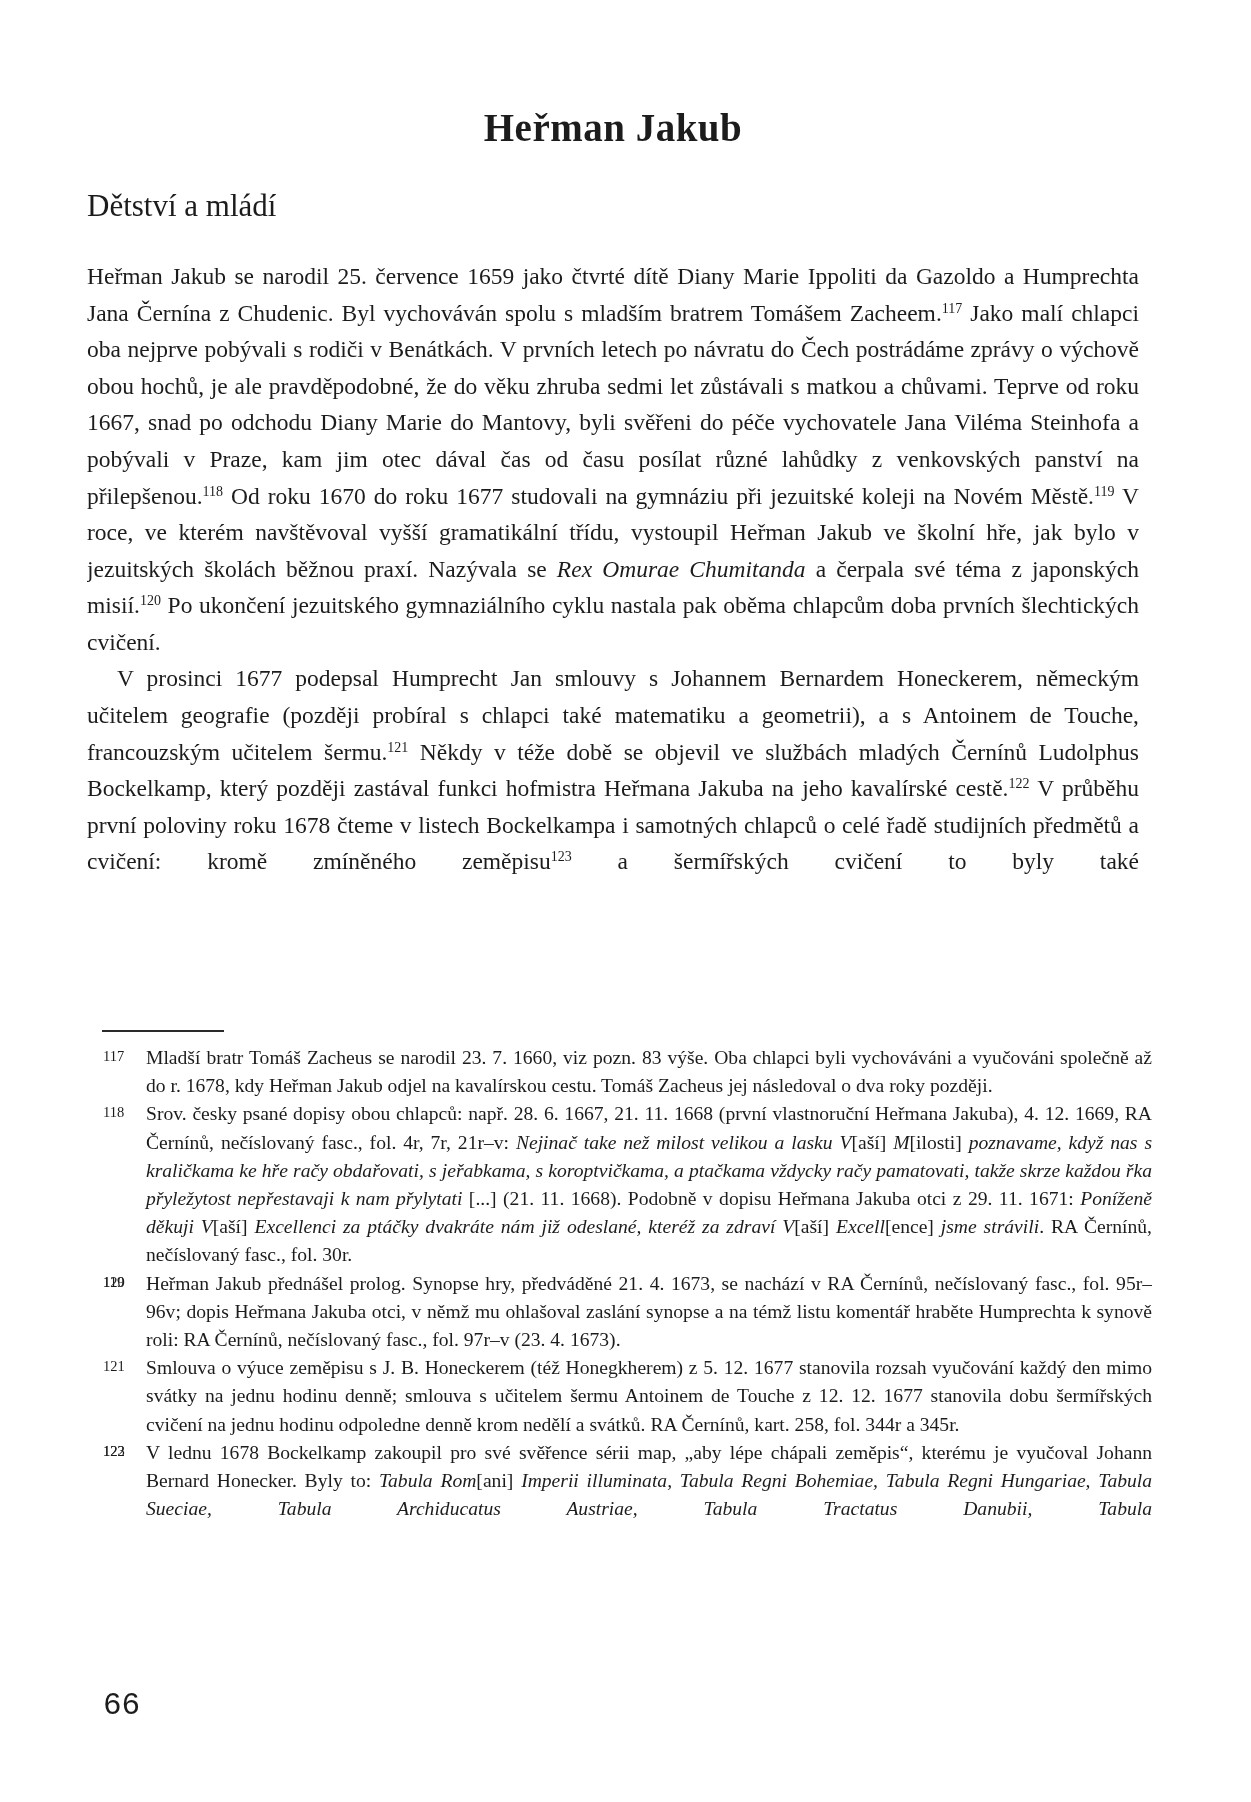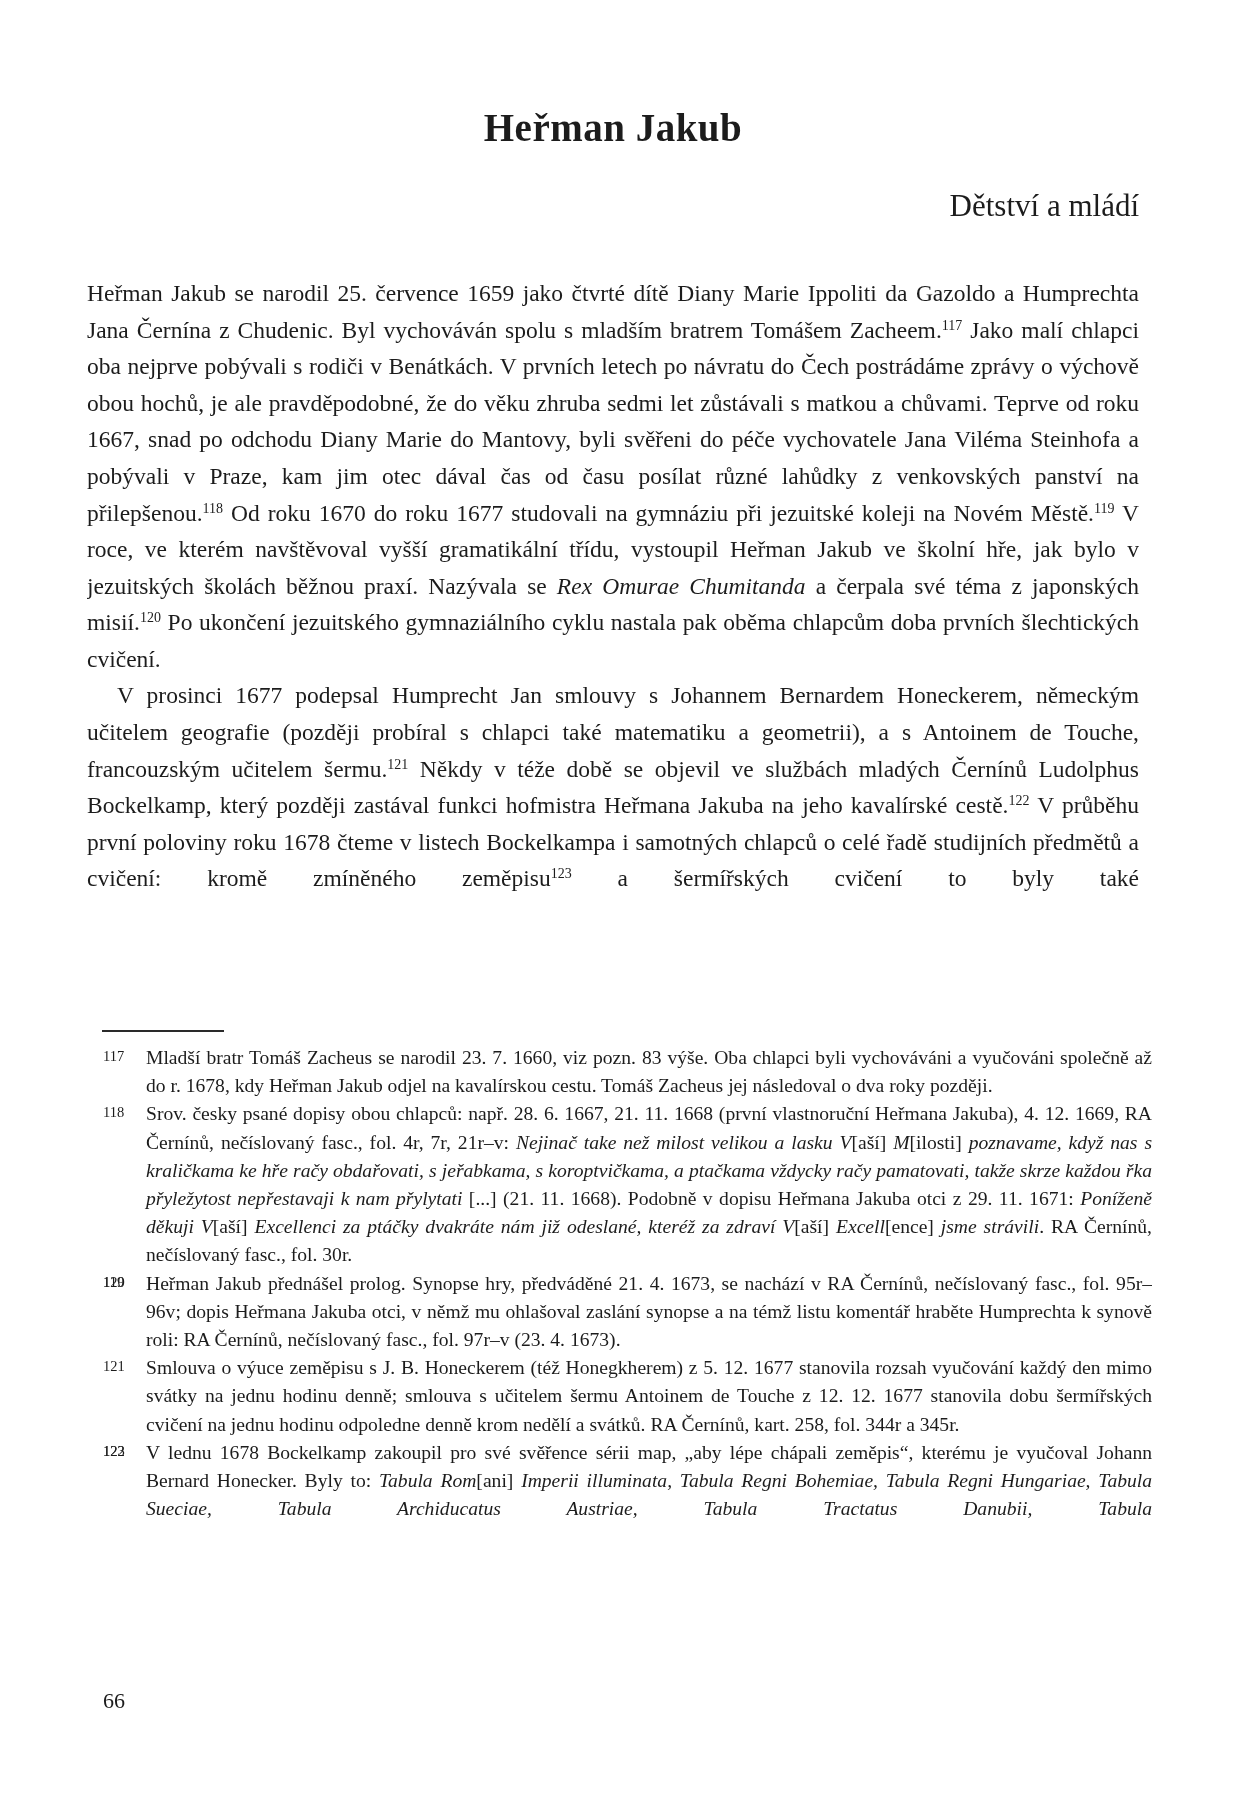--- a/index.html
+++ b/index.html
@@ -15,26 +15,26 @@
   .content { position: absolute; left: 87px; top: 0; width: 1052px; }
   .title {
     margin: 0; padding-top: 106px;
     text-align: center;
     font-size: 39px; font-weight: bold;
     letter-spacing: 0.5px;
     line-height: 1.15;
   }
   .subtitle {
     margin: 38px 0 0 0;
-    text-align: right;
+    text-align: left;
     font-size: 31px; font-weight: normal;
     line-height: 1.1;
   }
   .bodytext {
-    margin-top: 52px;
+    margin-top: 35px;
     font-size: 23.5px;
     line-height: 36.6px;
     text-align: justify;
     height: 748px;
     overflow: hidden;
   }
   .bodytext p { margin: 0; }
   .bodytext p + p { text-indent: 30px; }
   .bodytext p:last-child { text-align-last: justify; }
   sup.fnref {
@@ -60,21 +60,22 @@
     line-height: 28.2px;
     text-align: justify;
   }
   .footnote:last-child { text-align-last: justify; }
   .fnnum {
     position: absolute; left: 3px; top: -2px;
     font-size: 14.5px;
   }
   .pagenum {
     position: absolute; left: 103px; top: 1688px;
-    font-size: 22px;
+    font-size: 31px;
+    font-family: Liberation Mono, monospace;
   }
 </style>
 </head>
 <body>
 
 <div class="page">
   <div class="content">
     <h1 class="title">Heřman Jakub</h1>
     <h2 class="subtitle">Dětství a mládí</h2>
     <div class="bodytext" id="body-paragraphs">

